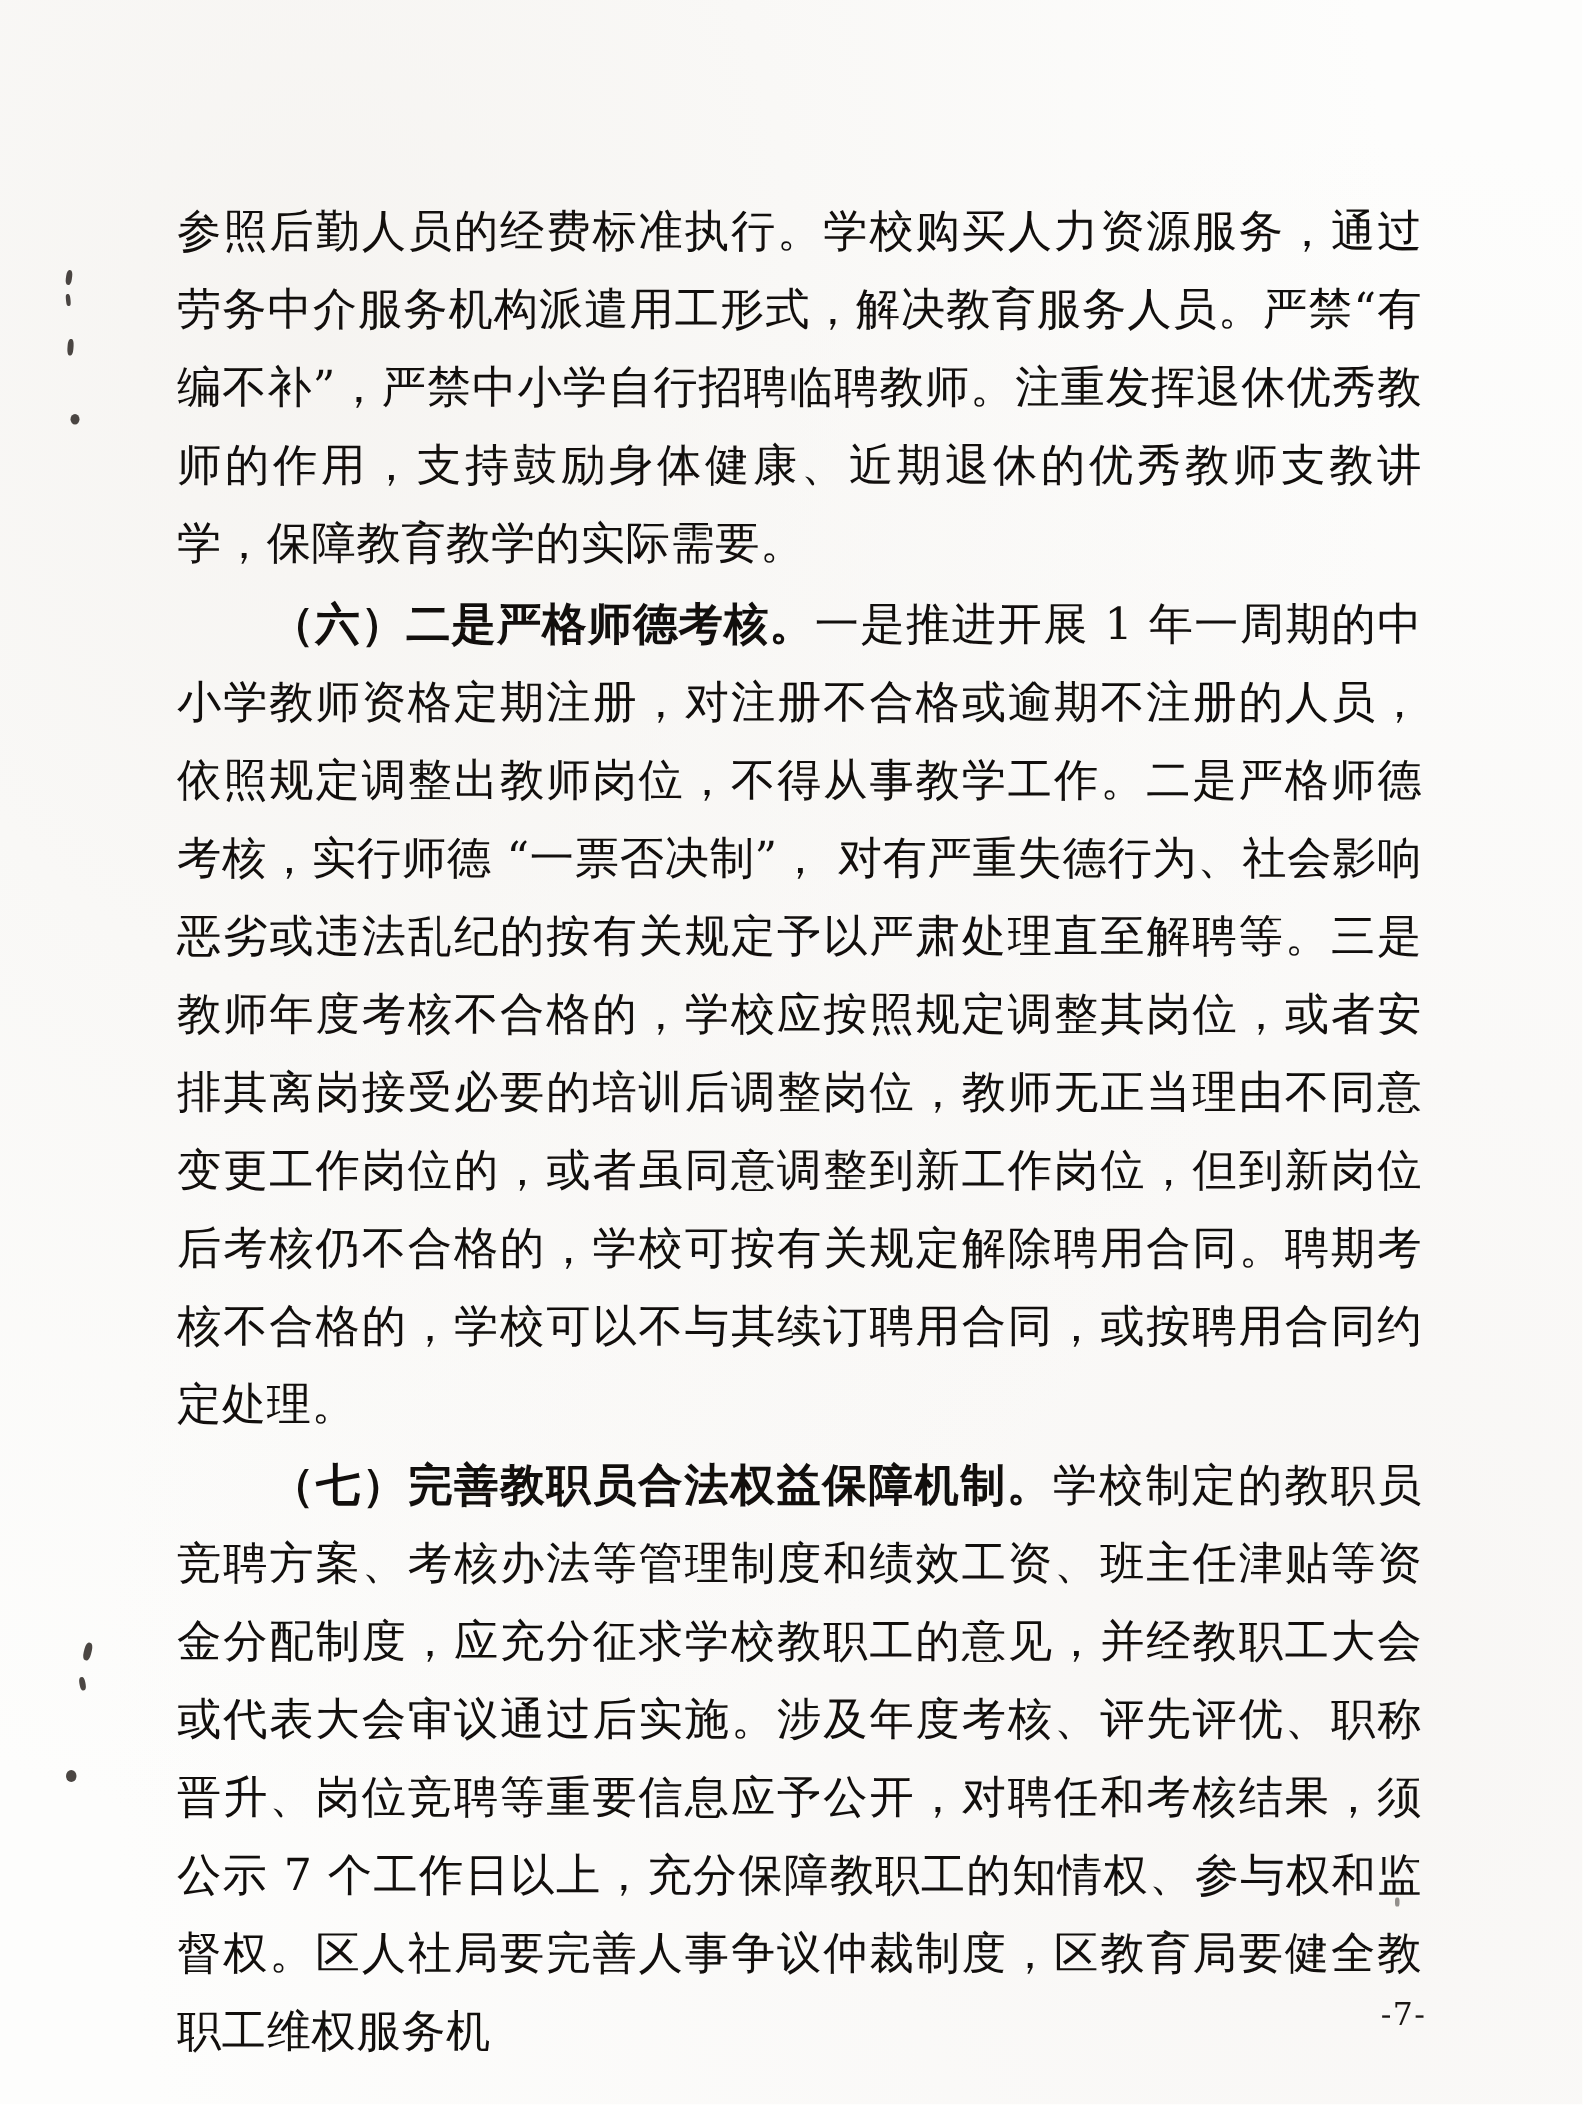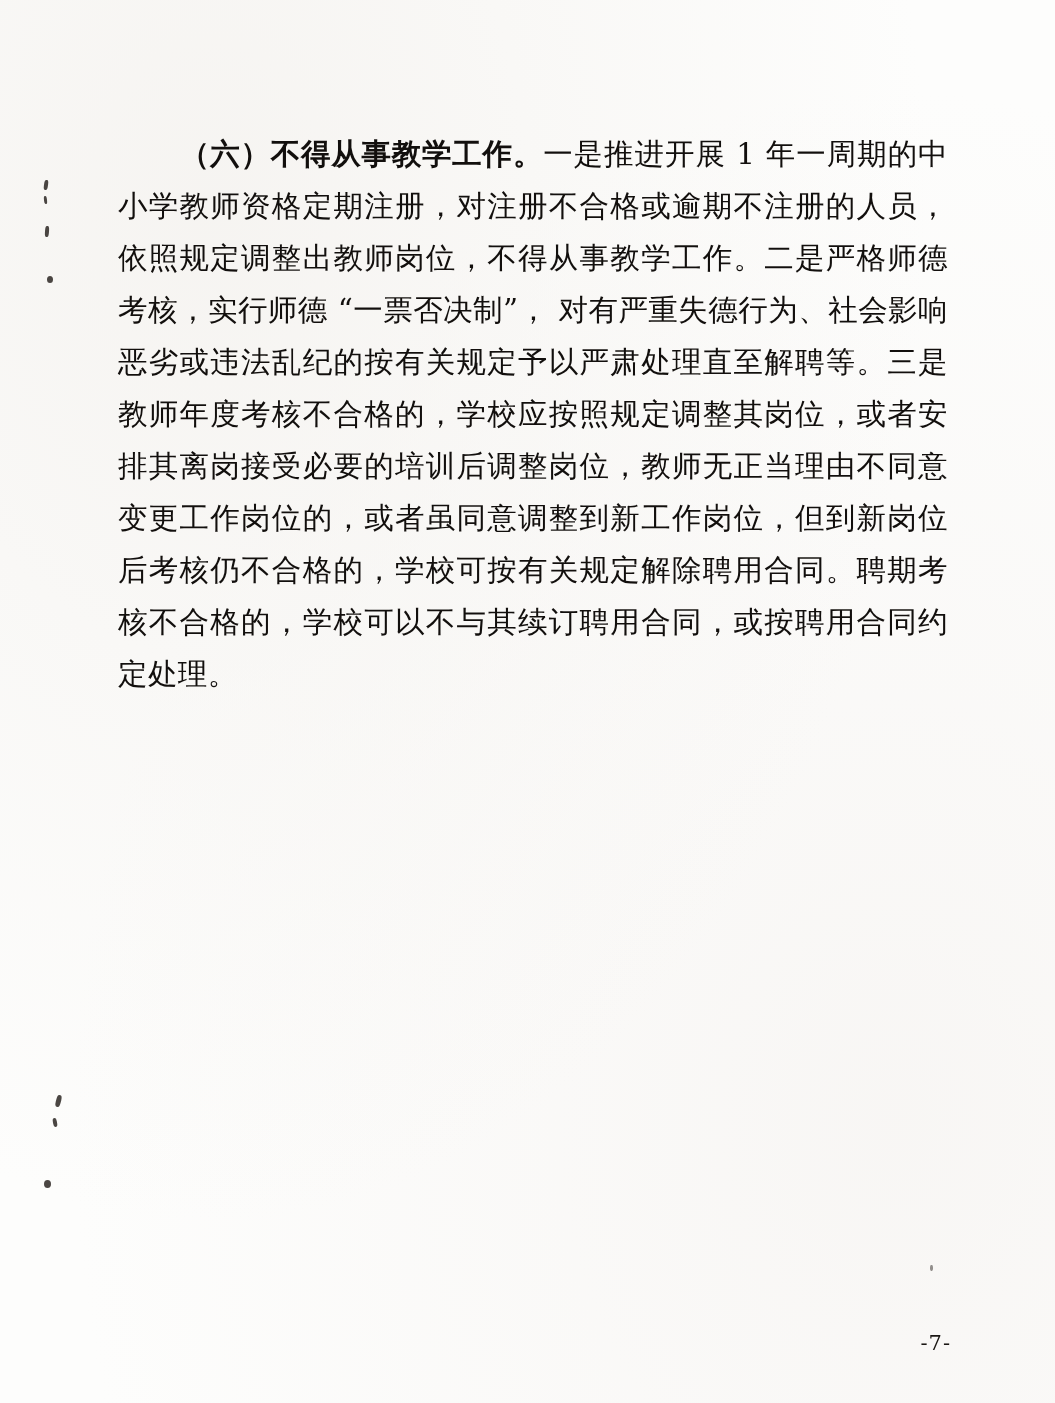--- a/index.html
+++ b/index.html
@@ -89,22 +89,28 @@
   <span class="speck s2"></span>
   <span class="speck s3"></span>
   <span class="speck s4"></span>
   <span class="speck s5"></span>
   <span class="speck s6"></span>
   <span class="speck s7"></span>
   <span class="speck s8"></span>
 
   <div class="content">
 
+    <p class="para">
+      <span>参照后勤人员的经费标准执行。学校购买人力资源服务，通过劳务中介服务机构派遣用工形式，解决教育服务人员。严禁“有编不补”，严禁中小学自行招聘临聘教师。注重发挥退休优秀教师的作用，支持鼓励身体健康、近期退休的优秀教师支教讲学，保障教育教学的实际需要。</span>
+    </p>
 
     <p class="para indent">
-      <span class="hd">（六）不得从事教学工作。</span><span>一是推进开展 1 年一周期的中小学教师资格定期注册，对注册不合格或逾期不注册的人员，依照规定调整出教师岗位，不得从事教学工作。二是严格师德考核，实行师德 “一票否决制”， 对有严重失德行为、社会影响恶劣或违法乱纪的按有关规定予以严肃处理直至解聘等。三是教师年度考核不合格的，学校应按照规定调整其岗位，或者安排其离岗接受必要的培训后调整岗位，教师无正当理由不同意变更工作岗位的，或者虽同意调整到新工作岗位，但到新岗位后考核仍不合格的，学校可按有关规定解除聘用合同。聘期考核不合格的，学校可以不与其续订聘用合同，或按聘用合同约定处理。</span>
+      <span class="hd">（六）二是严格师德考核。</span><span>一是推进开展 1 年一周期的中小学教师资格定期注册，对注册不合格或逾期不注册的人员，依照规定调整出教师岗位，不得从事教学工作。二是严格师德考核，实行师德 “一票否决制”， 对有严重失德行为、社会影响恶劣或违法乱纪的按有关规定予以严肃处理直至解聘等。三是教师年度考核不合格的，学校应按照规定调整其岗位，或者安排其离岗接受必要的培训后调整岗位，教师无正当理由不同意变更工作岗位的，或者虽同意调整到新工作岗位，但到新岗位后考核仍不合格的，学校可按有关规定解除聘用合同。聘期考核不合格的，学校可以不与其续订聘用合同，或按聘用合同约定处理。</span>
     </p>
 
+    <p class="para indent">
+      <span class="hd">（七）完善教职员合法权益保障机制。</span><span>学校制定的教职员竞聘方案、考核办法等管理制度和绩效工资、班主任津贴等资金分配制度，应充分征求学校教职工的意见，并经教职工大会或代表大会审议通过后实施。涉及年度考核、评先评优、职称晋升、岗位竞聘等重要信息应予公开，对聘任和考核结果，须公示 7 个工作日以上，充分保障教职工的知情权、参与权和监督权。区人社局要完善人事争议仲裁制度，区教育局要健全教职工维权服务机</span>
+    </p>
 
   </div>
 
   <div class="folio">-7-</div>
 </div>
 
 </body></html>

